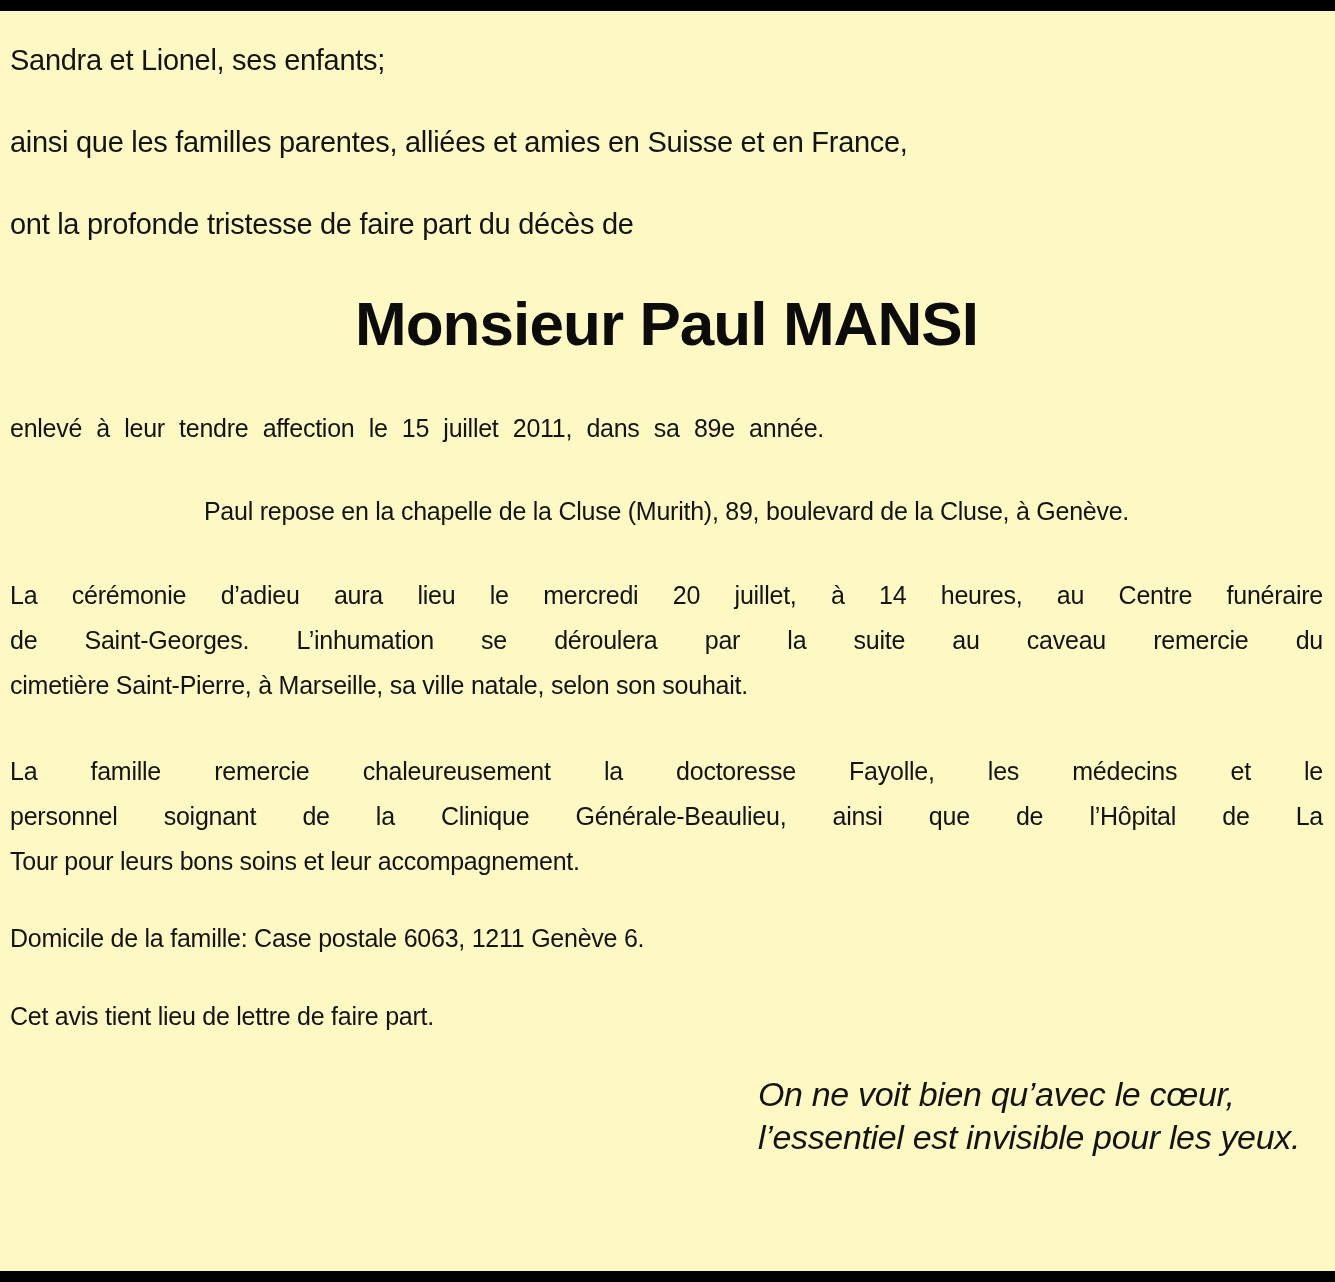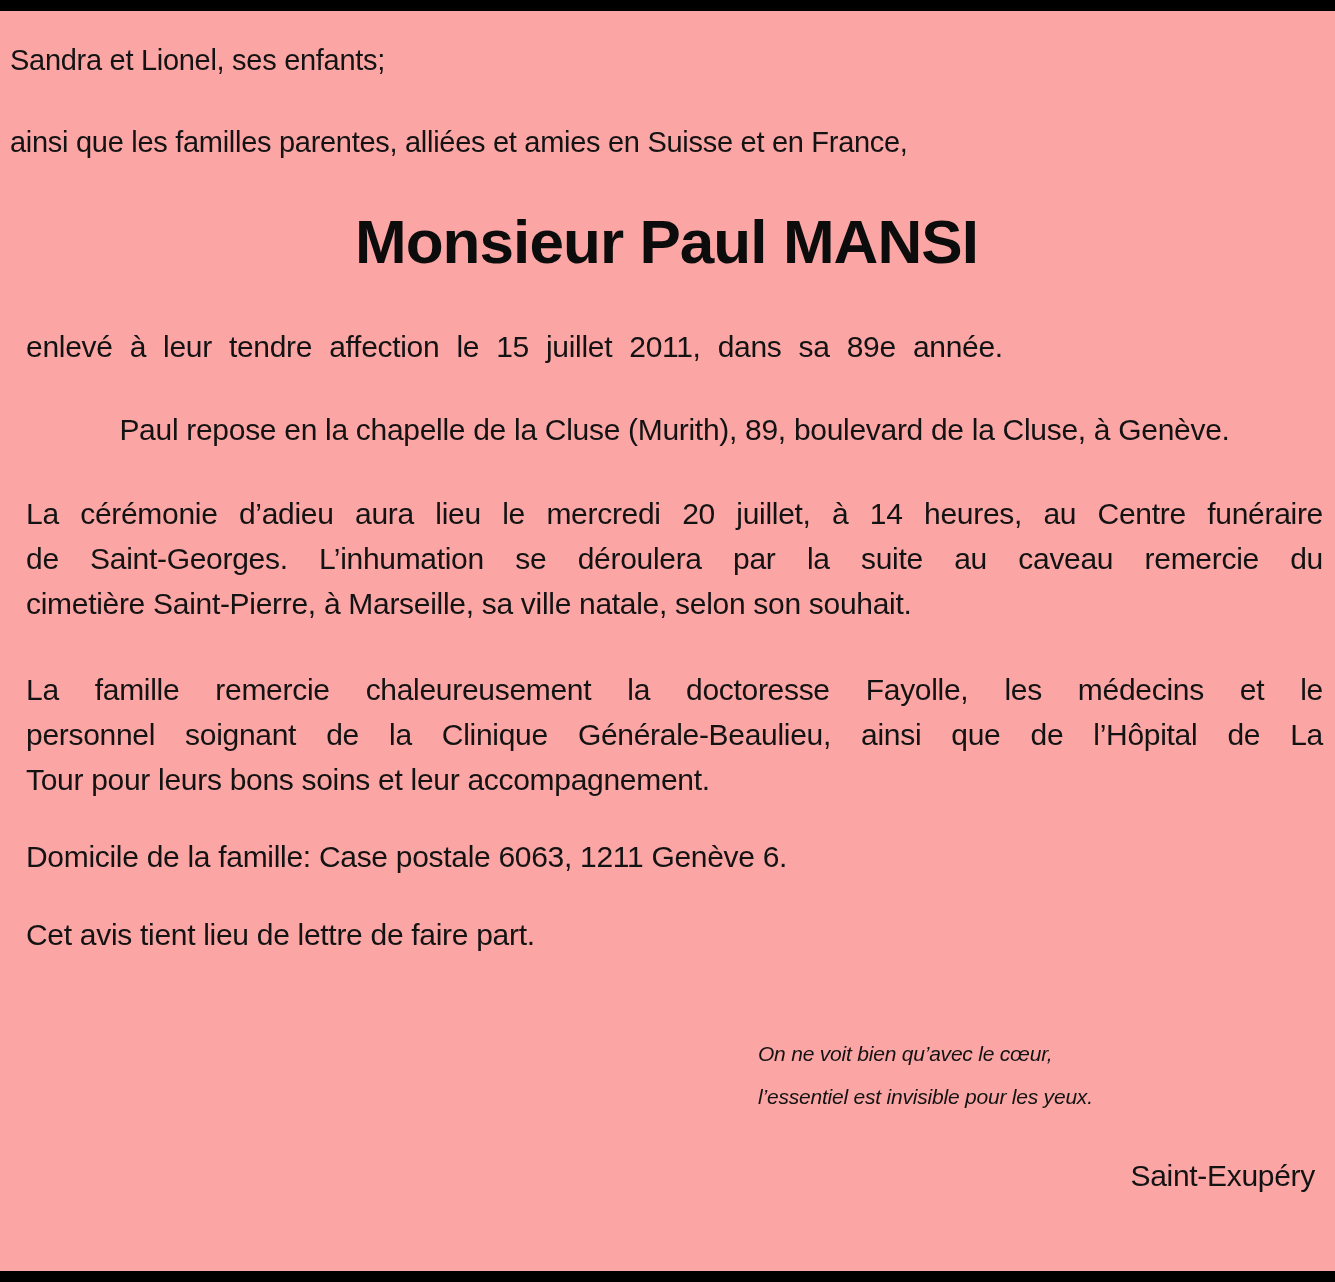--- a/index.html
+++ b/index.html
@@ -6,21 +6,21 @@
   html, body {
     margin: 0;
     padding: 0;
     background: #ffffff;
   }
   .page {
     position: relative;
     width: 1335px;
     height: 1282px;
     margin: 0 auto;
-    background: #fca5a5;
+    background: #fef9c3;
     color: #131313;
     font-family: "Liberation Sans", "DejaVu Sans", sans-serif;
     overflow: hidden;
     box-sizing: border-box;
   }
   .rule {
     position: absolute;
     left: 0;
     width: 100%;
     height: 11px;
@@ -51,45 +51,44 @@
     margin: 12px 0 0 0;
     font-size: 62px;
     line-height: 80px;
     font-weight: 700;
     letter-spacing: -0.015em;
     text-align: center;
     color: #0c0c0c;
   }
 
   .body {
-    font-size: 30px;
+    font-size: 25px;
     line-height: 45px;
     letter-spacing: -0.01em;
-    margin-left: 16px;
   }
   .body .pline { display: block; }
   .pline.stretch {
     text-align: justify;
     text-align-last: justify;
   }
 
   .spread { word-spacing: 0.30em; }
 
   .mt42 { margin-top: 42px; }
   .mt38 { margin-top: 38px; text-align: center; }
   .mt39 { margin-top: 39px; }
   .mt41 { margin-top: 41px; }
   .mt32 { margin-top: 32px; }
   .mt33 { margin-top: 33px; }
 
   .quote {
-    margin-top: 75px;
+    margin-top: 34px;
     margin-left: 748px;
     font-style: italic;
-    font-size: 21px;
+    font-size: 34px;
     line-height: 43px;
     letter-spacing: -0.01em;
   }
 
   .attribution {
     margin-top: 35px;
     font-size: 30px;
     line-height: 45px;
     text-align: right;
     padding-right: 8px;
@@ -102,20 +101,21 @@
 <div class="page">
 
   <div class="rule top"></div>
 
   <div class="content">
 
     <p class="intro">Sandra et Lionel, ses enfants;</p>
 
     <p class="intro">ainsi que les familles parentes, alliées et amies en Suisse et en France,</p>
 
+    <p class="intro">ont la profonde tristesse de faire part du décès de</p>
 
     <h1 class="name">Monsieur Paul MANSI</h1>
 
     <p class="body spread mt42">enlevé à leur tendre affection le 15 juillet 2011, dans sa 89e année.</p>
 
     <p class="body mt38">Paul repose en la chapelle de la Cluse (Murith), 89, boulevard de la Cluse, à Genève.</p>
 
     <p class="body mt39">
       <span class="pline stretch">La cérémonie d’adieu aura lieu le mercredi 20 juillet, à 14 heures, au Centre funéraire</span>
       <span class="pline stretch">de Saint-Georges. L’inhumation se déroulera par la suite au caveau remercie du</span>
@@ -130,19 +130,18 @@
 
     <p class="body mt32">Domicile de la famille: Case postale 6063, 1211 Genève 6.</p>
 
     <p class="body mt33">Cet avis tient lieu de lettre de faire part.</p>
 
     <div class="quote">
       <p>On ne voit bien qu’avec le cœur,</p>
       <p>l’essentiel est invisible pour les yeux.</p>
     </div>
 
-    <p class="attribution">Saint-Exupéry</p>
 
   </div>
 
   <div class="rule bottom"></div>
 
 </div>
 
 </body></html>

